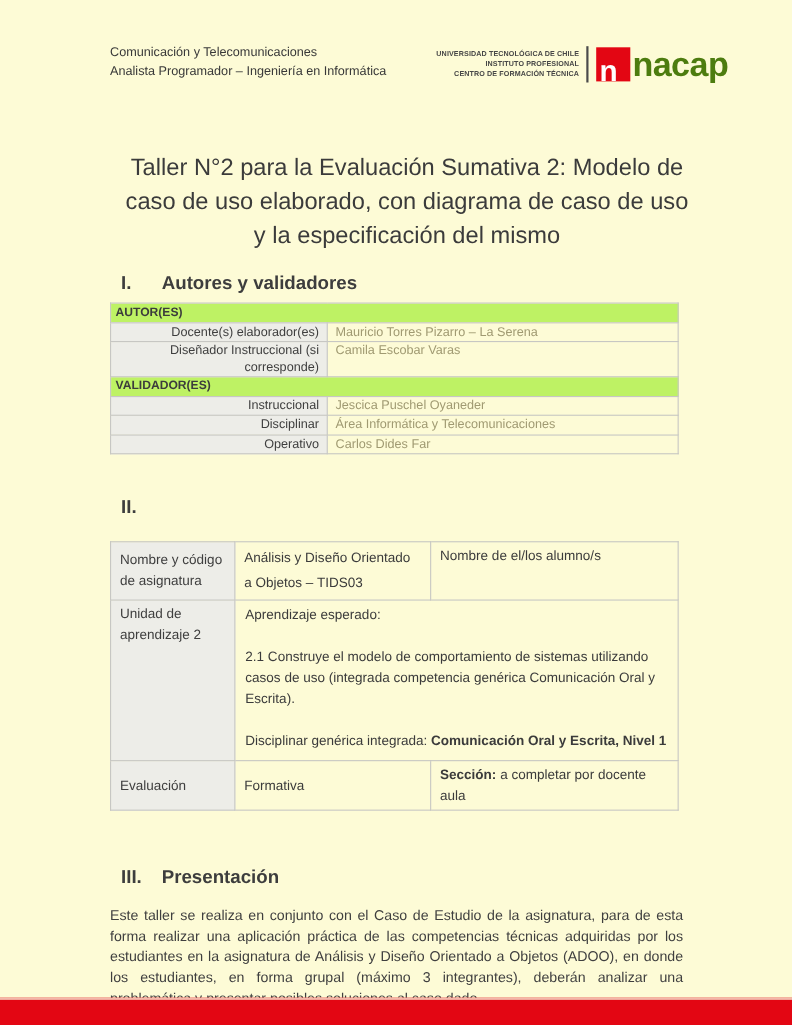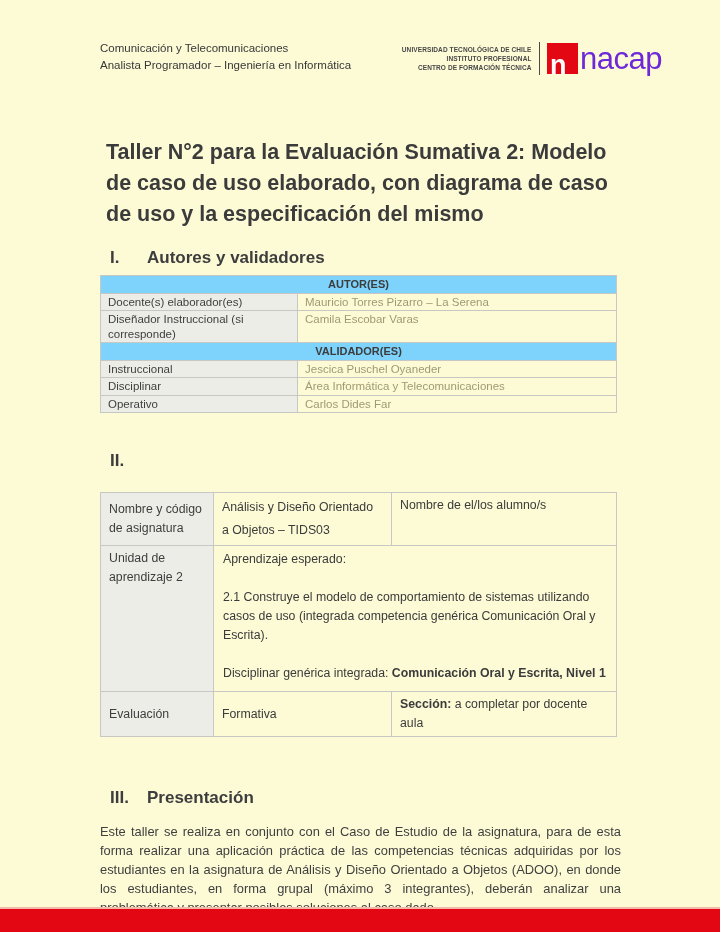--- a/index.html
+++ b/index.html
@@ -14,36 +14,36 @@
             padding:40px 58px 0 100px; }
   .header-left { font-size:11.5px; line-height:17px; color:#383838; font-weight:500; }
   .logo-block { display:flex; align-items:center; gap:7px; margin-top:2px; }
   .logo-institution { text-align:right; font-size:6.5px; line-height:9px;
                       font-weight:600; color:#474747; letter-spacing:0.1px; }
   .logo-divider { width:1.5px; height:33px; background:#4a4a4a; }
   .logo-brand { display:flex; align-items:flex-start; gap:2px; }
   .logo-mark { width:31px; height:31px; background:#E30613; position:relative; overflow:hidden; }
   .logo-mark span { position:absolute; bottom:-5px; left:3px; color:#fff;
                     font-size:27px; font-weight:700; line-height:1; }
-  .logo-text { font-size:31px; line-height:31px; font-weight:400; color:#6d28d9;
+  .logo-text { font-size:31px; line-height:31px; font-weight:700; color:#4d7c0f;
                letter-spacing:-0.5px; }
   
-  .doc-title { margin-top:62px; padding:0 86px; 
-               font-size:21.5px; font-weight:700; line-height:31px; color:#3b3b3b;margin-left:20px; }
+  .doc-title { margin-top:62px; padding:0 86px; text-align:center;
+               font-size:21.5px; font-weight:400; line-height:31px; color:#3b3b3b;margin-left:20px; }
   
   .section-heading { display:flex; padding-left:110px; margin-top:17px;
                      font-size:17px; line-height:22px; font-weight:700; color:#3d3d3d; }
   .section-number { width:37px; flex:none; }
   
   table { border-collapse:collapse; margin-left:100px; table-layout:fixed; }
   td { border:1px solid #c7c7c3; padding:1px 7px; vertical-align:middle; }
   .t1 { margin-top:6px; width:516px; font-size:11.5px; line-height:14.5px; }
-  .t1 .band { background:#7dd3fc; font-weight:700; text-align:center;
+  .t1 .band { background:#bef264; font-weight:700; text-align:left;
               font-size:11px; padding:1px 4px; color:#3c3c3c; }
-  .label-cell { background:#ededе8; }
+  .label-cell { background:#ededе8;text-align:right; }
   .t1 .label-cell, .t2 .label-cell { background:#edede8; color:#3e3e3e; }
   .t1 .value-cell { color:#a09a72; }
   .heading-2 { margin-top:37px; }
   .t2 { margin-top:20px; width:516px; font-size:12.3px; line-height:19px; }
   .t2 td { padding:3px 8px; }
   .t2 .center { text-align:left; }
   .t2 .vtop { vertical-align:top; }
   .row-course td { height:48px; }
   .row-course .course-cell { line-height:23px; }
   .row-unit td { height:110px; }

